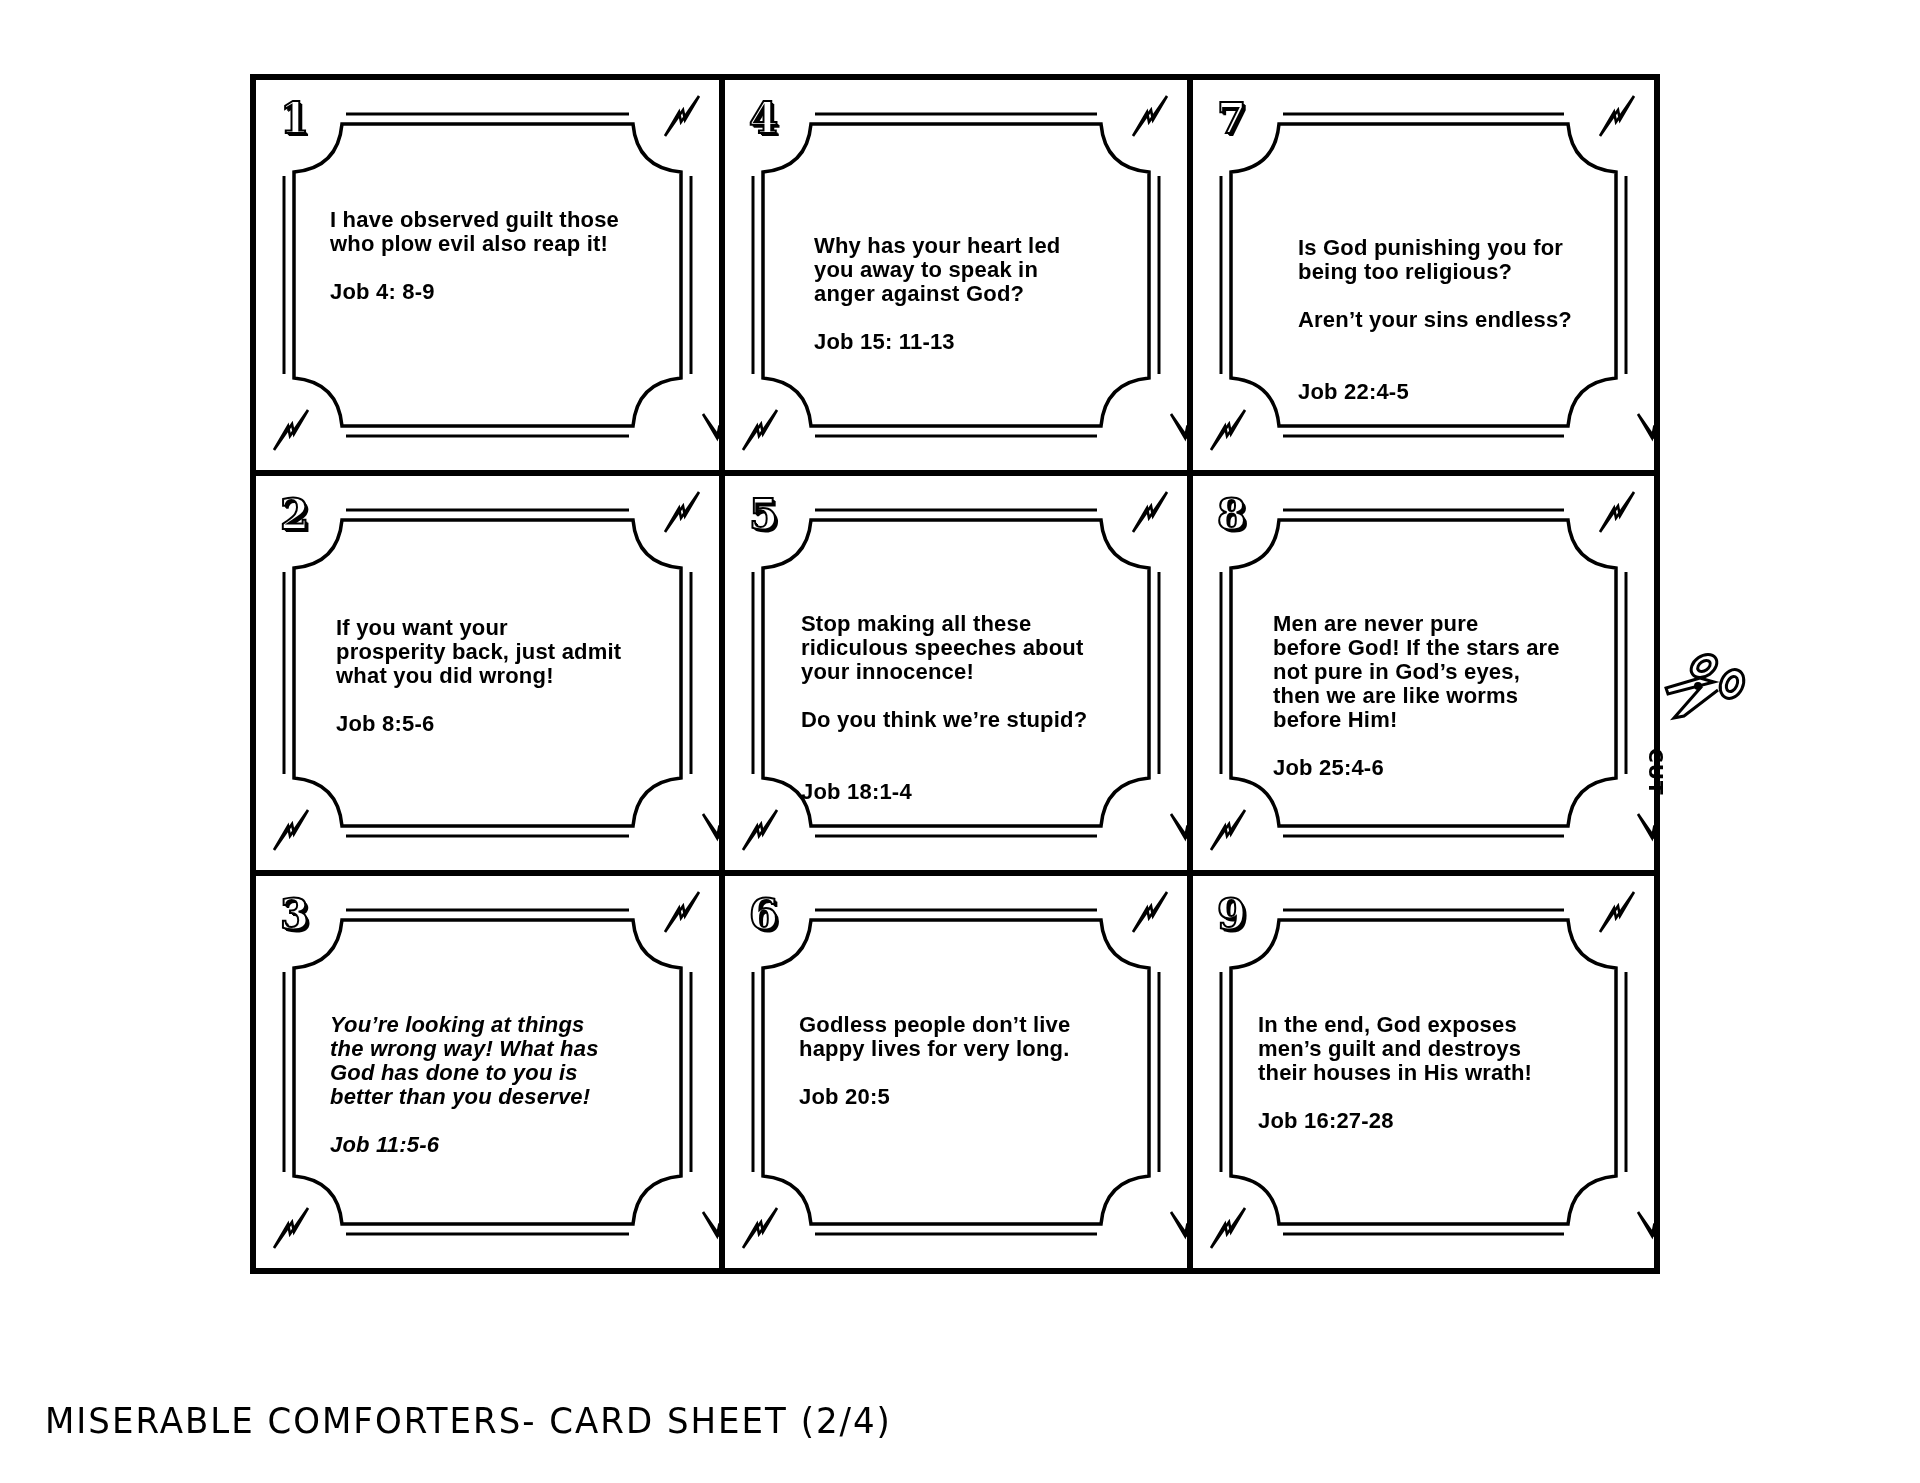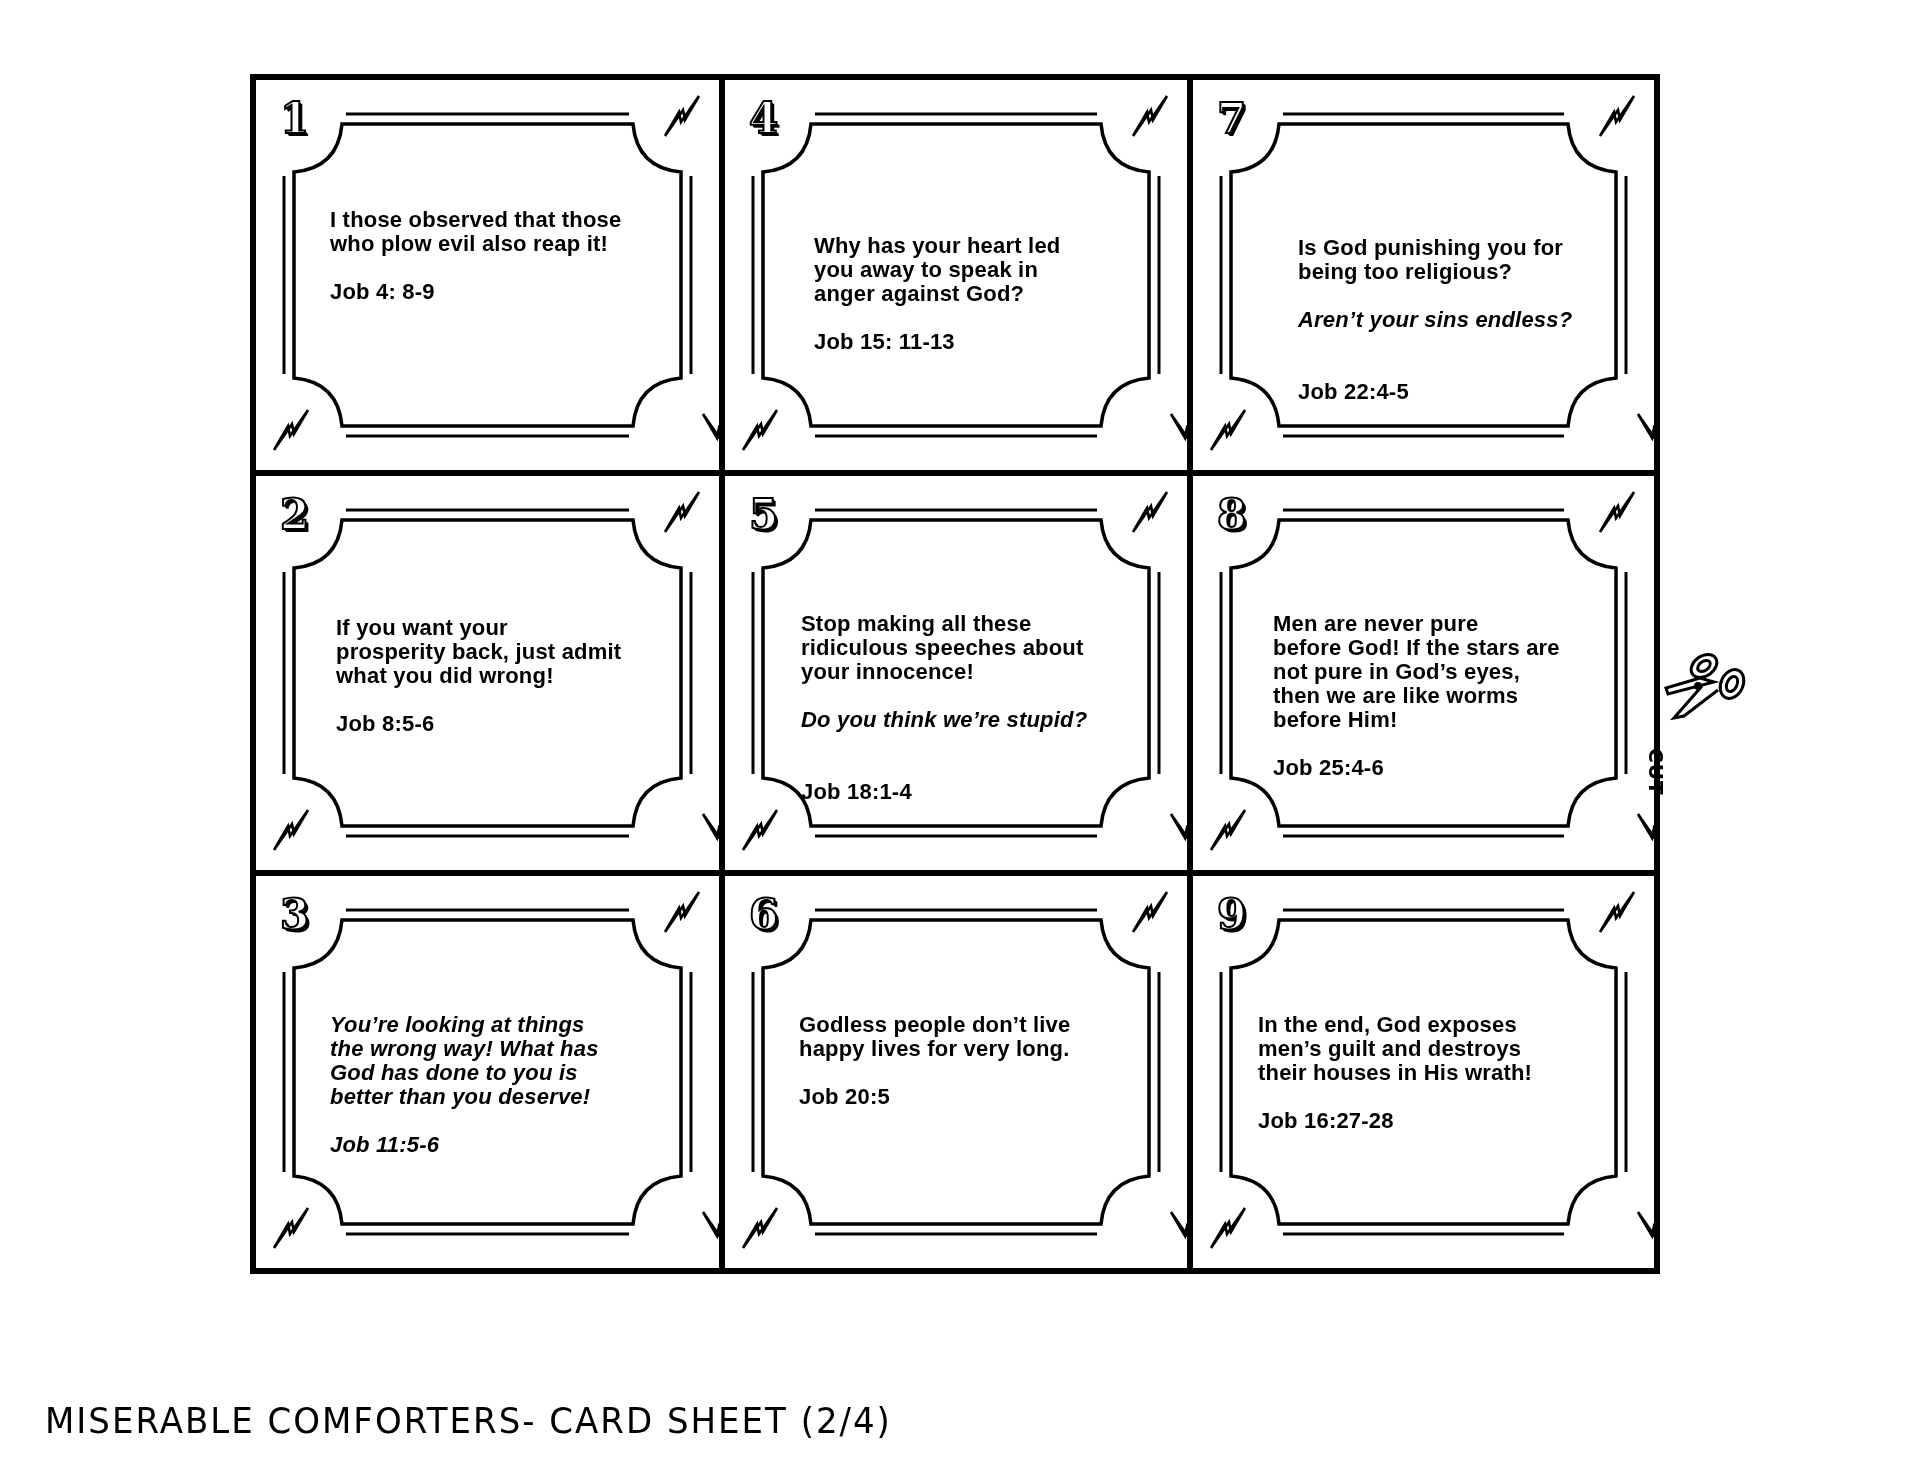--- a/index.html
+++ b/index.html
@@ -7,21 +7,21 @@
   .sheet { position:absolute; left:250px; top:74px; width:1410px; height:1200px; }
   .outer-border { position:absolute; left:0; top:0; width:1410px; height:1200px; border:6px solid #000; box-sizing:border-box; }
   .vline { position:absolute; top:0; width:6px; height:1200px; background:#000; }
   .hline { position:absolute; left:0; height:6px; width:1410px; background:#000; }
   .card { position:absolute; overflow:hidden; }
   .card svg.frame { position:absolute; left:0; top:0; }
   .card-number { position:absolute; left:24px; top:18px; font-family:"DejaVu Serif", serif; font-weight:bold; font-size:42px; line-height:42px; color:#fff;
     -webkit-text-stroke:2px #000; text-shadow:3px 3px 0 #000, 2px 2px 0 #000; }
   .card-text { position:absolute; font-family:"Liberation Sans", sans-serif; font-weight:bold; font-size:22px; line-height:24px; letter-spacing:0.2px; white-space:pre-line; }
   .card-text .ref { display:block; margin-top:24px; }
-  .card-text .extra { display:block; margin-top:24px;font-style:italic; }
+  .card-text .extra { display:block; margin-top:24px; }
   .scissors { position:absolute; left:1662px; top:646px; }
   .cut-label { position:absolute; left:1668px; top:748px; transform:rotate(90deg); transform-origin:left top; font-family:"DejaVu Sans", sans-serif; font-weight:bold; font-size:20px; letter-spacing:1px; }
   .footer-title { position:absolute; left:45px; top:1400px; font-family:"DejaVu Sans", sans-serif; font-size:34px; letter-spacing:2px; font-weight:normal; transform:scaleY(1.05); }
 </style>
 </head>
 <body>
 
 <div class="sheet">
   <div class="outer-border"></div>
   <div class="vline" style="left:469px"></div>
@@ -37,21 +37,21 @@
           <line x1="90" y1="356" x2="373" y2="356" stroke-width="3"></line>
           <line x1="28" y1="96" x2="28" y2="294" stroke-width="3"></line>
           <line x1="435" y1="96" x2="435" y2="294" stroke-width="3"></line>
         </g>
         <path d="M36 0 L18 26 L16 16 L2 40 L20 14 L22 24 Z" fill="none" stroke="#000" stroke-width="2.6" stroke-linejoin="miter" transform="translate(407,16) scale(1,1)"></path>
         <path d="M36 0 L18 26 L16 16 L2 40 L20 14 L22 24 Z" fill="none" stroke="#000" stroke-width="2.6" stroke-linejoin="miter" transform="translate(16,330) scale(1,1)"></path>
         <path d="M36 0 L18 26 L16 16 L2 40 L20 14 L22 24 Z" fill="none" stroke="#000" stroke-width="2.6" stroke-linejoin="miter" transform="translate(445,374) scale(1,-1)"></path>
       </svg>
     <div class="card-number">1</div>
     <div class="card-text" style="left:74px; top:104px;">
-      <span>I those observed that those
+      <span>I have observed guilt those
 who plow evil also reap it!</span>
       <span class="ref">Job 4: 8-9</span>
     </div>
   </div>
   <div class="card" style="left:6px; top:402px; width:463px; height:394px;">
       <svg class="frame" width="463" height="394">
         <g fill="none" stroke="#000">
           <path d="M86 44 L377 44 Q381 88 425 92 L425 302 Q381 306 377 350 L86 350 Q82 306 38 302 L38 92 Q82 88 86 44 Z" stroke-width="3.5"></path>
           <line x1="90" y1="34" x2="373" y2="34" stroke-width="3"></line>
           <line x1="90" y1="360" x2="373" y2="360" stroke-width="3"></line>

